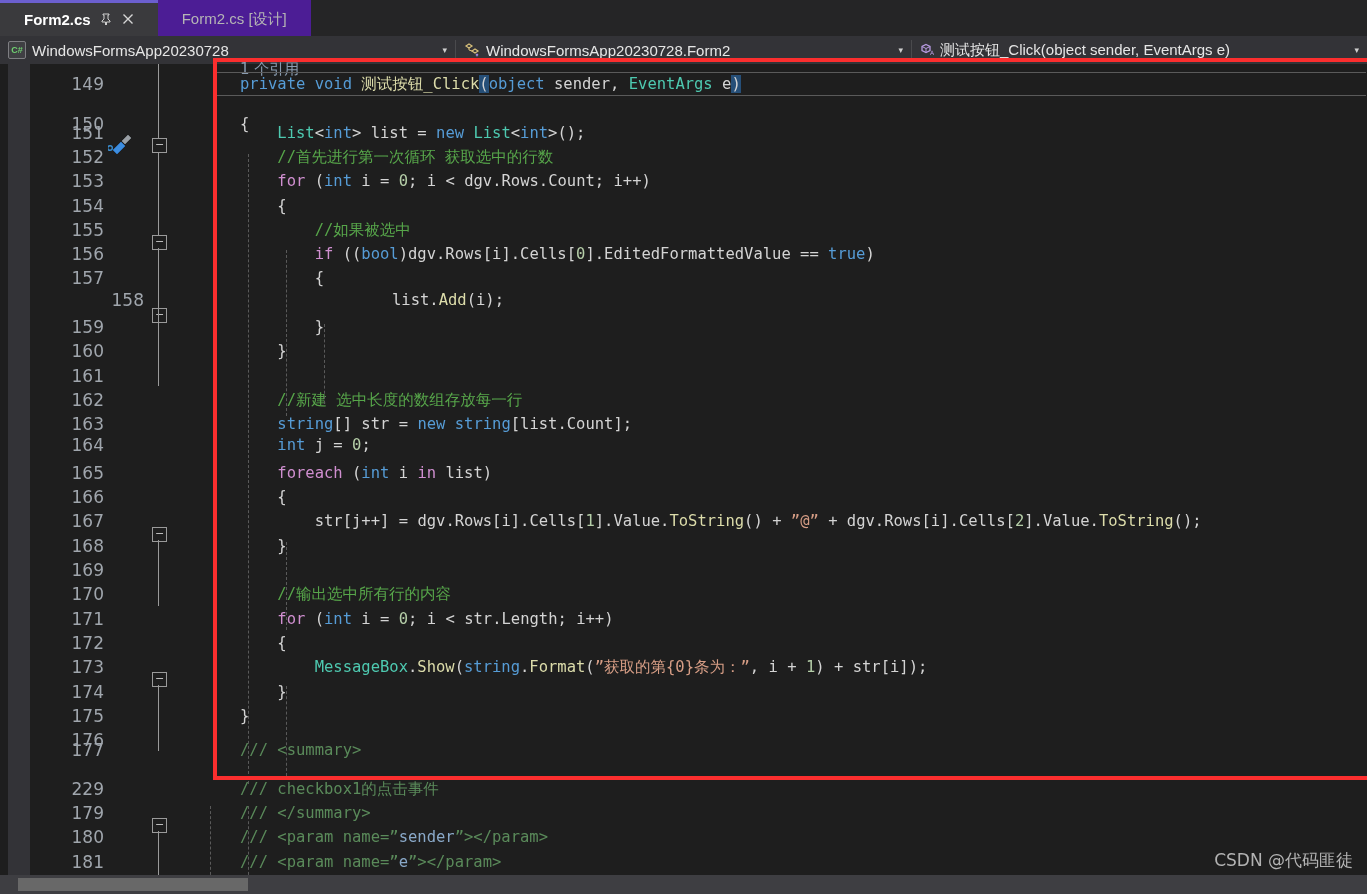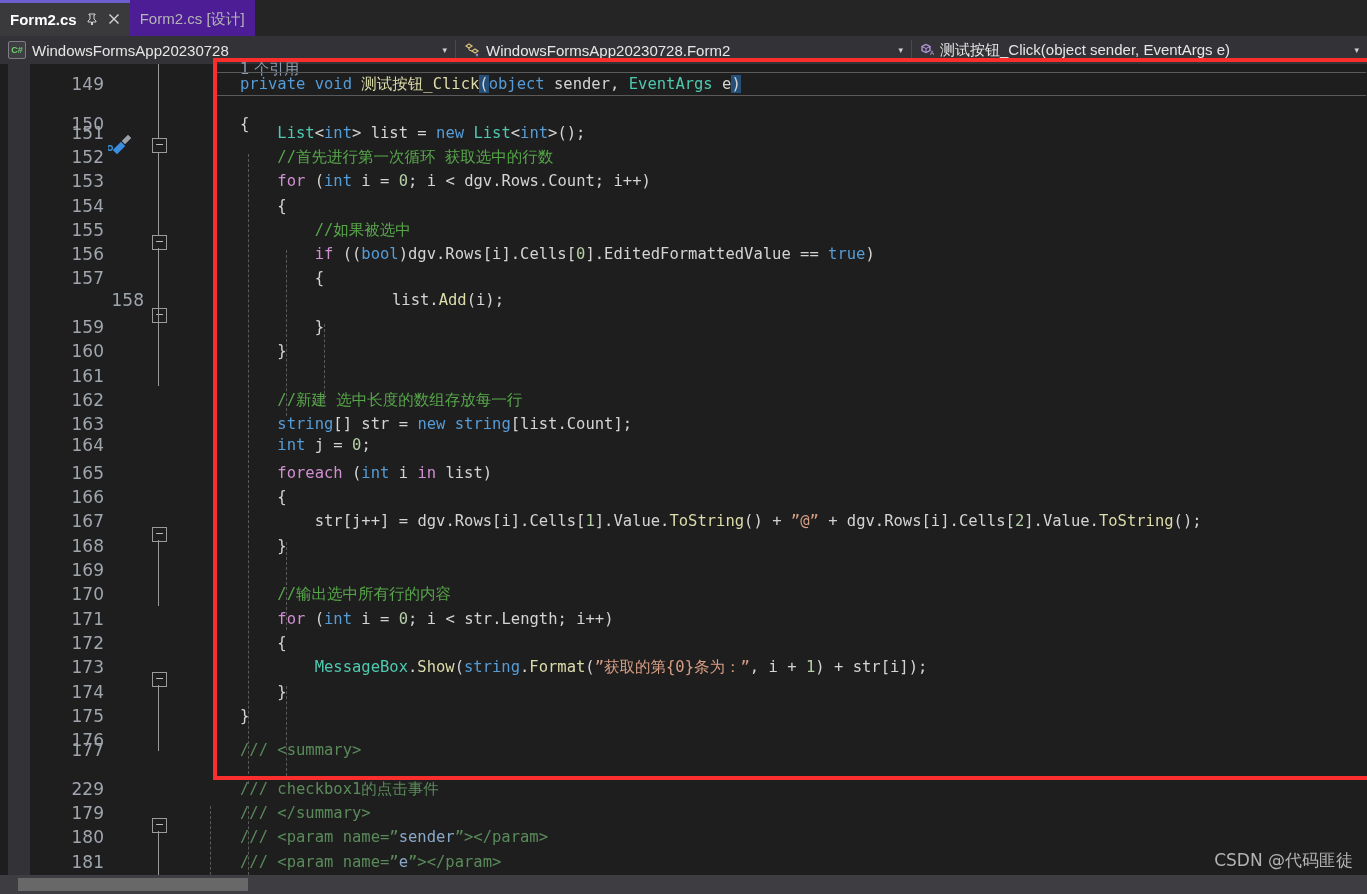--- a/index.html
+++ b/index.html
@@ -6,21 +6,21 @@
   body{
     width:1367px;height:894px;overflow:hidden;position:relative;
     font-family:"Liberation Sans",sans-serif;
     -webkit-font-smoothing:antialiased;
   }
   
   #tabstrip{
     position:absolute;left:0;top:0;width:1367px;height:36px;
     background:#252526;display:flex;align-items:stretch;
   }
-  .tab{display:flex;align-items:center;padding:0 10px;position:relative;font-size:15px;}
+  .tab{display:flex;align-items:center;padding:0 24px;position:relative;font-size:15px;}
   .tab.active{background:#3a3a3d;border-top:3px solid #6b5fcf;color:#ffffff;font-weight:bold;}
   .tab.inactive{color:#b5b5b5;background:#4c1d95;border-top:3px solid transparent;}
   .tab .tab-label{white-space:nowrap;}
   .tab .tab-ic{margin-left:9px;color:#d0d0d0;font-size:14px;display:inline-block;line-height:1;}
   .tab .tab-ic.close{font-size:15px;margin-left:10px;}
   
   #breadcrumb{
     position:absolute;left:0;top:36px;width:1367px;height:28px;
     background:#333337;display:flex;align-items:center;
     border-bottom:1px solid #2b2b2e;

